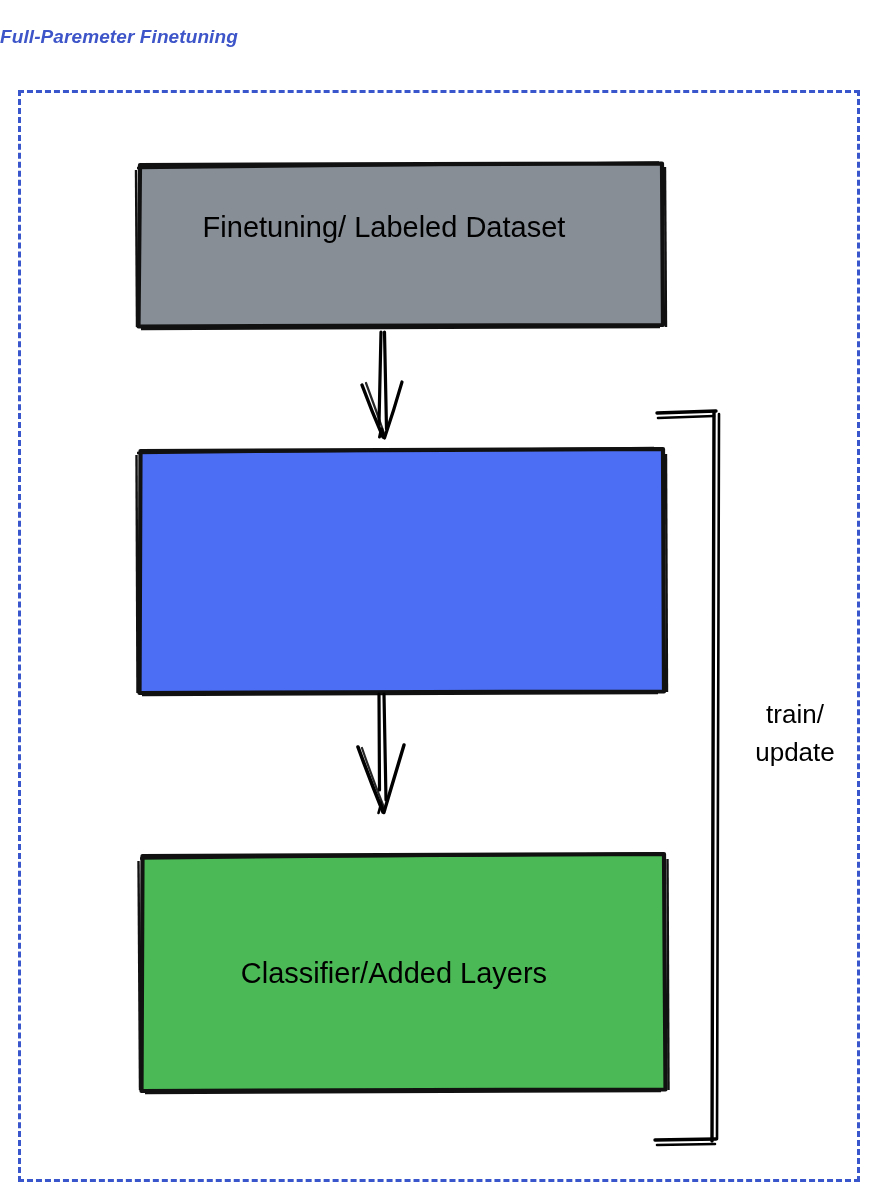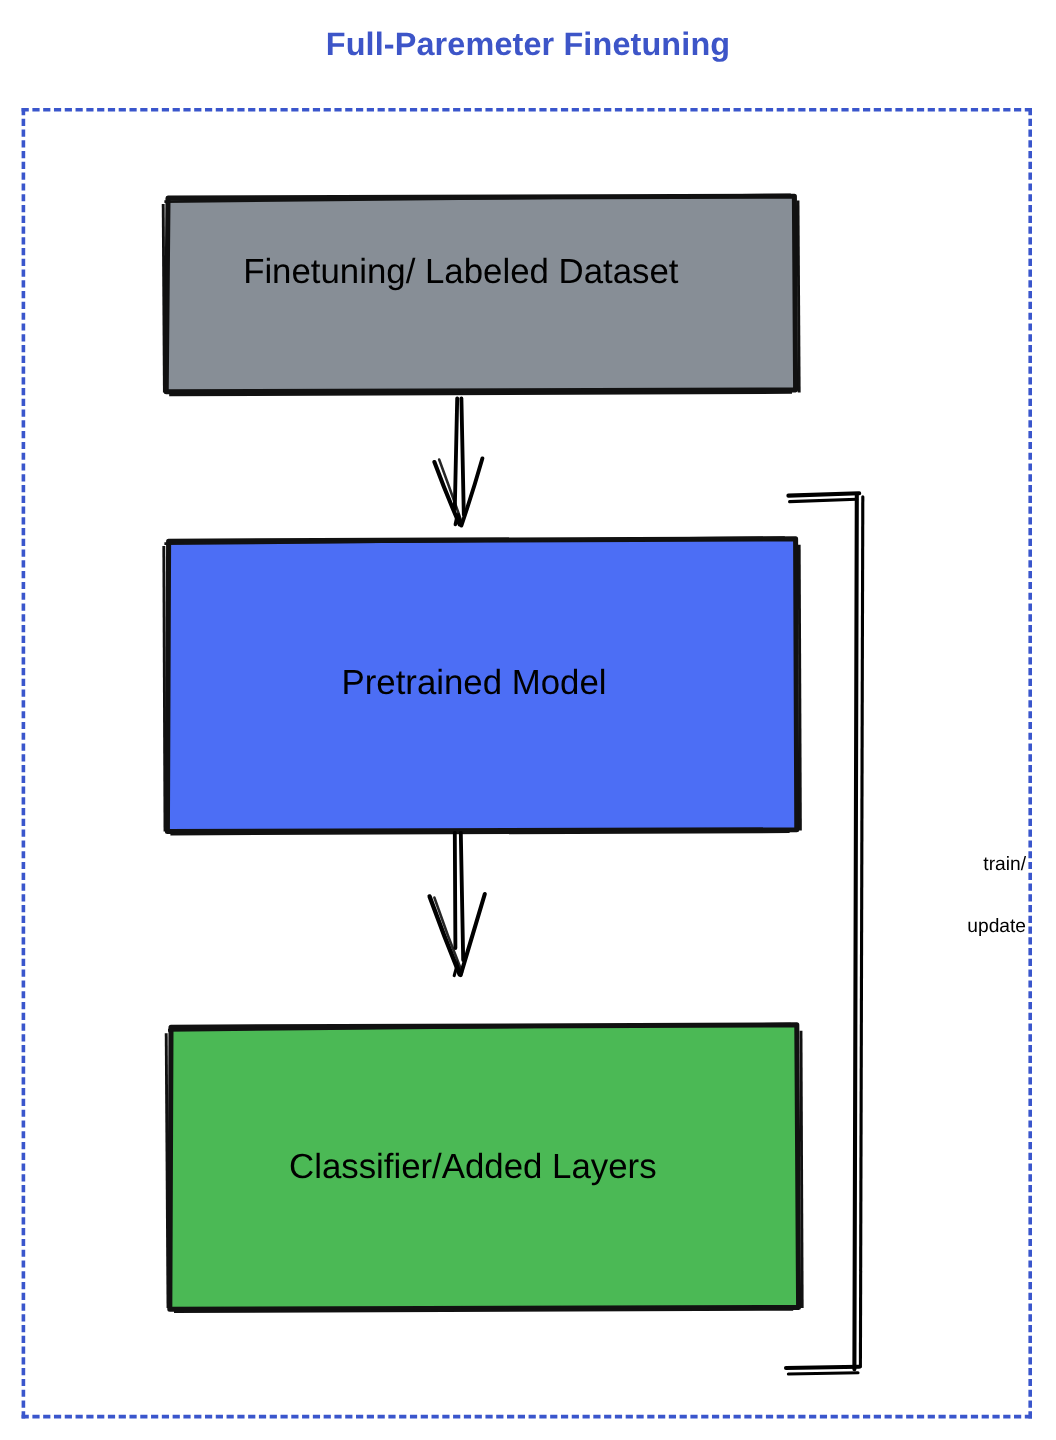--- a/index.html
+++ b/index.html
@@ -23,27 +23,28 @@
     width: 880px;
     height: 1200px;
   }
 
   
   .diagram-title {
     position: absolute;
     left: 0;
     top: 20px;
     width: 880px;
-    text-align: center;
-    font-size: 27px;
+    text-align: left;
+    font-size: 19px;
     font-weight: 700;
     color: #3d55c8;
     letter-spacing: 0.1px;
     line-height: 34px;
     white-space: nowrap;
+    font-style: italic;
   }
 
   
   .outer-frame {
     position: absolute;
     left: 18px;
     top: 90px;
     width: 842px;
     height: 1092px;
     border: 3px dashed #3a56cc;
@@ -120,24 +121,24 @@
     pointer-events: none;
     z-index: 3;
   }
 
   
   .loop-label {
     position: absolute;
     left: 735px;
     top: 695px;
     width: 120px;
-    font-size: 16px;
-    line-height: 52px;
+    font-size: 26px;
+    line-height: 38px;
     color: #000000;
-    text-align: right;
+    text-align: center;
     white-space: pre-line;
   }
 </style>
 </head>
 <body>
 
 <div id="canvas">
 
   <div class="diagram-title">Full-Paremeter Finetuning</div>
 
@@ -188,21 +189,20 @@
 
   <div class="node-box" id="box-pretrained">
     <svg class="sketch-svg" viewBox="0 0 554 270" preserveAspectRatio="none">
       <path d="M17 16 L538 14.5 L539.5 254 L16 255.5 Z" fill="#4c6ef5"></path>
       <path d="M16.5 15 L539 13 L540 255.5 L15.5 257 Z" fill="none" stroke="#111" stroke-width="4.2" stroke-linejoin="round"></path>
       <path d="M13 17 L530 12" fill="none" stroke="#111" stroke-width="2.4"></path>
       <path d="M12.5 19 L13.5 257" fill="none" stroke="#111" stroke-width="2.4"></path>
       <path d="M542 18 L543 256" fill="none" stroke="#111" stroke-width="2.4"></path>
       <path d="M18 259 L534 257" fill="none" stroke="#111" stroke-width="2.4"></path>
     </svg>
-    <span class="node-label">Pretrained Model</span>
   </div>
 
   <div class="node-box" id="box-classifier">
     <svg class="sketch-svg" viewBox="0 0 552 263" preserveAspectRatio="none">
       <path d="M17 16 L537 14 L538.5 247 L16 248.5 Z" fill="#4bb955"></path>
       <path d="M16.5 15 L538 13 L539.5 248.5 L15.5 250 Z" fill="none" stroke="#111" stroke-width="4.2" stroke-linejoin="round"></path>
       <path d="M14 17.5 L533 12.5" fill="none" stroke="#111" stroke-width="2.4"></path>
       <path d="M12.5 20 L14 249" fill="none" stroke="#111" stroke-width="2.4"></path>
       <path d="M541.5 18 L542.5 249" fill="none" stroke="#111" stroke-width="2.4"></path>
       <path d="M19 252 L535 250" fill="none" stroke="#111" stroke-width="2.4"></path>

